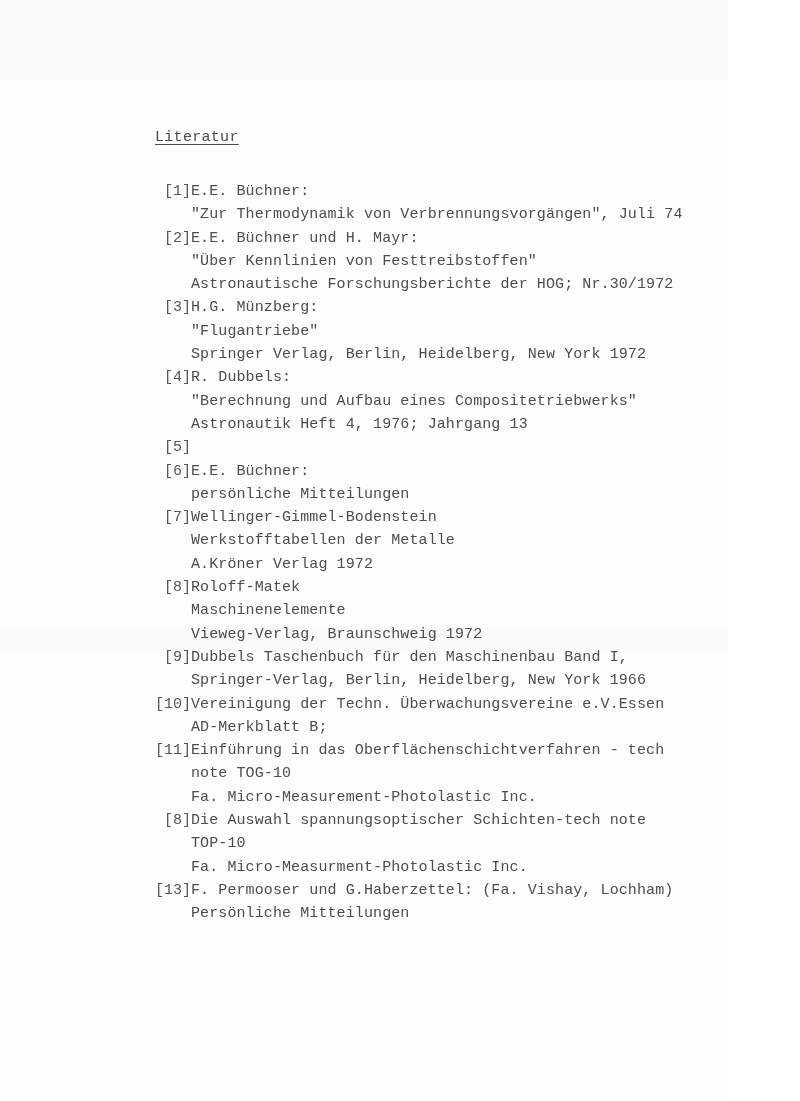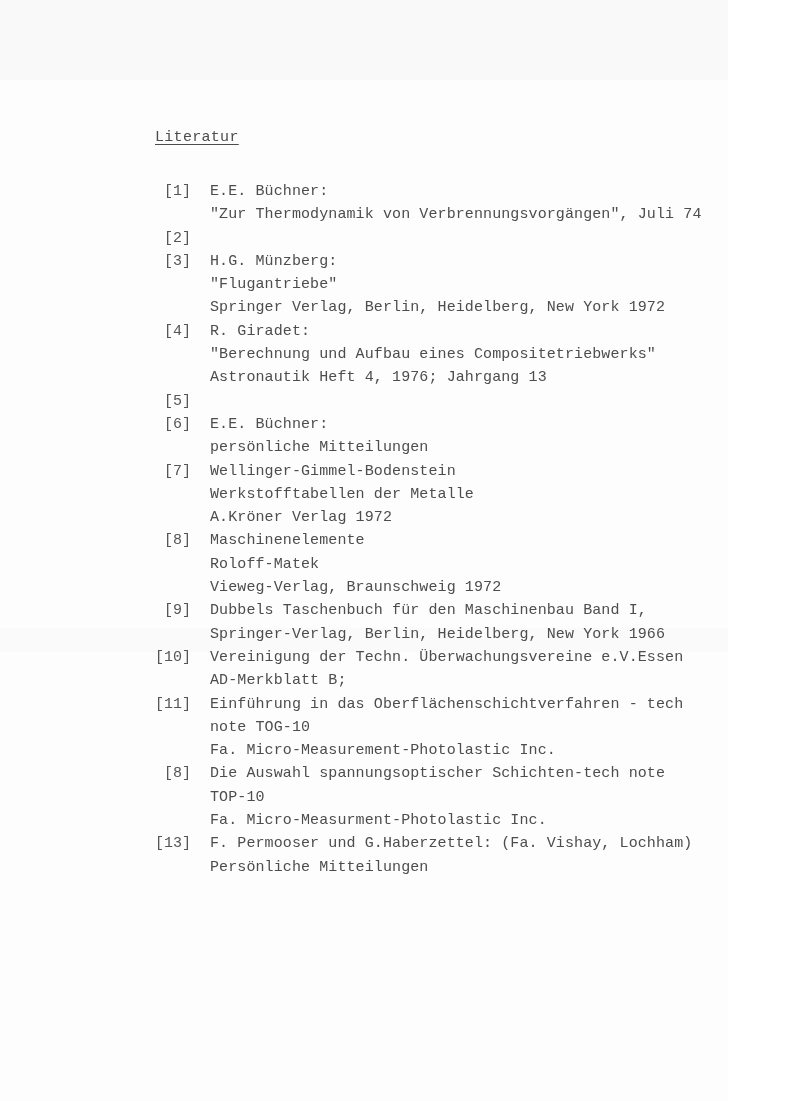--- a/index.html
+++ b/index.html
@@ -56,21 +56,20 @@
   .ref-num {
     flex: 0 0 36px;
     width: 36px;
     text-align: right;
     font-size: 15px;
     line-height: 23.3px;
     color: #555555;
     white-space: pre;
   }
   .ref-body {
-    margin-left: 19px;
   }
   .ref-line {
     font-size: 15px;
     line-height: 23.3px;
     color: #4d4d4d;
     white-space: pre;
     letter-spacing: 0.1px;
   }
 </style>
 </head>
@@ -85,33 +84,38 @@
   <div class="refs" id="refs">
       <div class="ref">
         <span class="ref-num">[1]</span>
         <div class="ref-body">
           <div class="ref-line">E.E. Büchner:</div>
           <div class="ref-line">"Zur Thermodynamik von Verbrennungsvorgängen", Juli 74</div>
         </div>
       </div>
       <div class="ref">
         <span class="ref-num">[2]</span>
+        <div class="ref-body">
+          <div class="ref-line">E.E. Büchner und H. Mayr:</div>
+          <div class="ref-line">"Über Kennlinien von Festtreibstoffen"</div>
+          <div class="ref-line">Astronautische Forschungsberichte der HOG; Nr.30/1972</div>
+        </div>
       </div>
       <div class="ref">
         <span class="ref-num">[3]</span>
         <div class="ref-body">
           <div class="ref-line">H.G. Münzberg:</div>
           <div class="ref-line">"Flugantriebe"</div>
           <div class="ref-line">Springer Verlag, Berlin, Heidelberg, New York 1972</div>
         </div>
       </div>
       <div class="ref">
         <span class="ref-num">[4]</span>
         <div class="ref-body">
-          <div class="ref-line">R. Giradet:</div>
+          <div class="ref-line">R. Dubbels:</div>
           <div class="ref-line">"Berechnung und Aufbau eines Compositetriebwerks"</div>
           <div class="ref-line">Astronautik Heft 4, 1976; Jahrgang 13</div>
         </div>
       </div>
       <div class="ref">
         <span class="ref-num">[5]</span>
       </div>
       <div class="ref">
         <span class="ref-num">[6]</span>
         <div class="ref-body">
@@ -123,22 +127,22 @@
         <span class="ref-num">[7]</span>
         <div class="ref-body">
           <div class="ref-line">Wellinger-Gimmel-Bodenstein</div>
           <div class="ref-line">Werkstofftabellen der Metalle</div>
           <div class="ref-line">A.Kröner Verlag 1972</div>
         </div>
       </div>
       <div class="ref">
         <span class="ref-num">[8]</span>
         <div class="ref-body">
+          <div class="ref-line">Roloff-Matek</div>
           <div class="ref-line">Maschinenelemente</div>
-          <div class="ref-line">Roloff-Matek</div>
           <div class="ref-line">Vieweg-Verlag, Braunschweig 1972</div>
         </div>
       </div>
       <div class="ref">
         <span class="ref-num">[9]</span>
         <div class="ref-body">
           <div class="ref-line">Dubbels Taschenbuch für den Maschinenbau Band I,</div>
           <div class="ref-line">Springer-Verlag, Berlin, Heidelberg, New York 1966</div>
         </div>
       </div>

